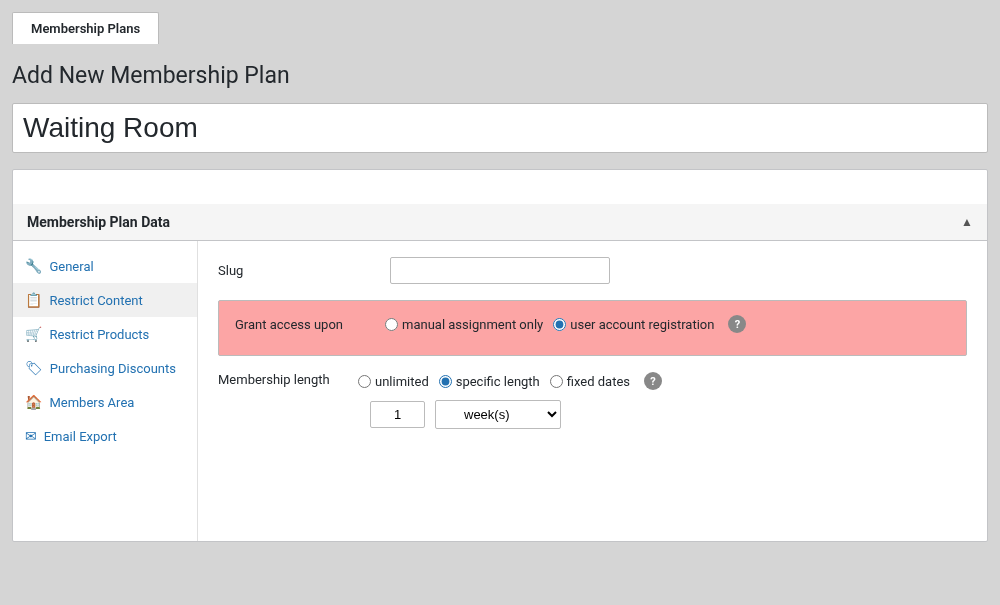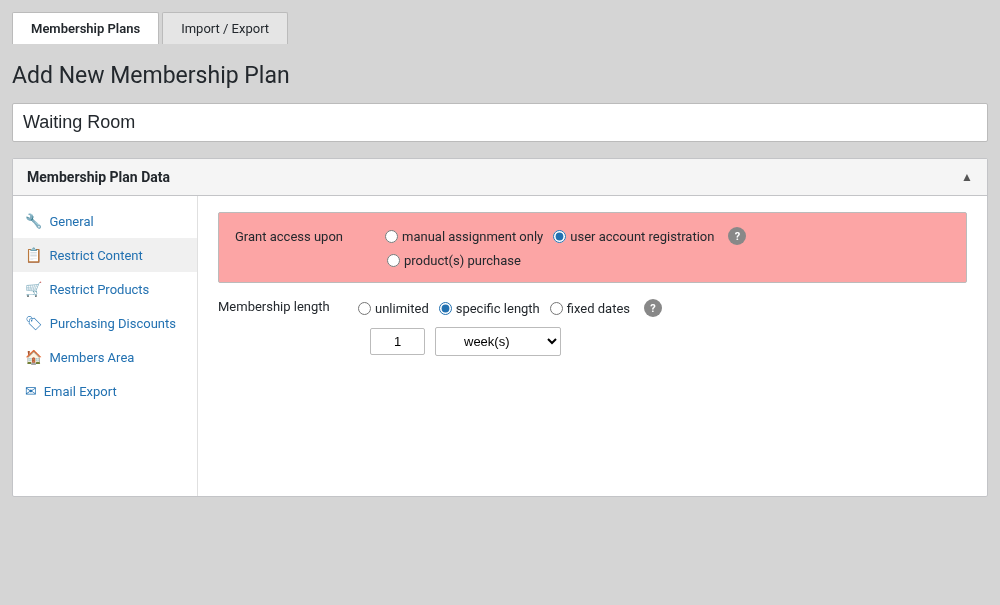--- a/index.html
+++ b/index.html
@@ -42,21 +42,21 @@
     .page-title {
       font-size: 23px;
       font-weight: 400;
       margin-bottom: 14px;
       color: #23282d;
     }
 
     
     .plan-name-input {
       width: 100%;
-      font-size: 18px;
+      font-size: 28px;
       padding: 8px 10px;
       border: 1px solid #bbb;
       background: #fff;
       border-radius: 2px;
       margin-bottom: 16px;
       color: #23282d;
       outline: none;
     }
 
     
@@ -67,20 +67,21 @@
     }
     .plan-data-header {
       display: flex;
       justify-content: space-between;
       align-items: center;
       padding: 10px 14px;
       background: #f5f5f5;
       border-bottom: 1px solid #c3c4c7;
       font-weight: 700;
       font-size: 14px;
+      margin-top: 34px;
     }
     .collapse-arrow {
       font-size: 12px;
       color: #555;
     }
 
     
     .plan-data-body {
       display: flex;
       min-height: 300px;
@@ -229,21 +230,20 @@
     }
   </style>
 </head>
 <body>
 
 
 
 
 <div class="tabs-bar">
   <div class="tab active">Membership Plans</div>
-  <div class="tab">Import / Export</div>
 </div>
 
 
 <h1 class="page-title">Add New Membership Plan</h1>
 
 
 <input class="plan-name-input" type="text" value="Waiting Room" style="">
 
 
 <div class="plan-data-box">
@@ -276,39 +276,37 @@
         <span>Members Area</span>
       </div>
       <div class="nav-item">
         <span class="nav-icon">✉</span>
         <span>Email Export</span>
       </div>
     </div>
 
     <div class="plan-content">
 
+      <div class="field-row">
+        <span class="field-label">Slug</span>
+        <input class="slug-input" type="text" value="" style="">
+      </div>
 
       <div class="grant-access-box">
         <div class="grant-access-row">
           <span class="grant-access-label">Grant access upon</span>
           <label class="radio-option">
             <input type="radio" name="grant_access" style="">
             <span>manual assignment only</span>
           </label>
           <label class="radio-option">
             <input type="radio" name="grant_access" checked="" style="">
             <span>user account registration</span>
           </label>
           <span class="help-icon">?</span>
-        </div>
-        <div class="grant-access-row2">
-          <label class="radio-option">
-            <input type="radio" name="grant_access" style="">
-            <span>product(s) purchase</span>
-          </label>
         </div>
       </div>
 
       <div class="length-row">
         <span class="length-label">Membership length</span>
         <div class="length-controls">
           <label class="radio-option">
             <input type="radio" name="mem_length" style="">
             <span>unlimited</span>
           </label>

